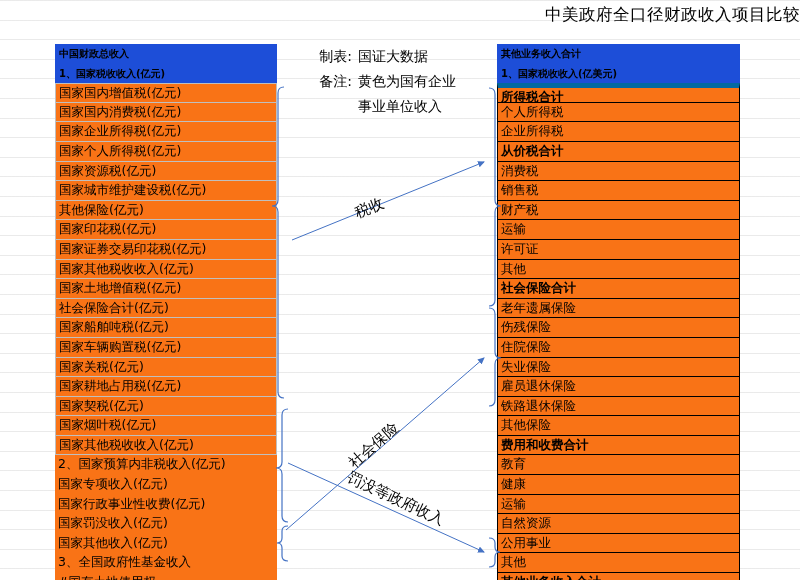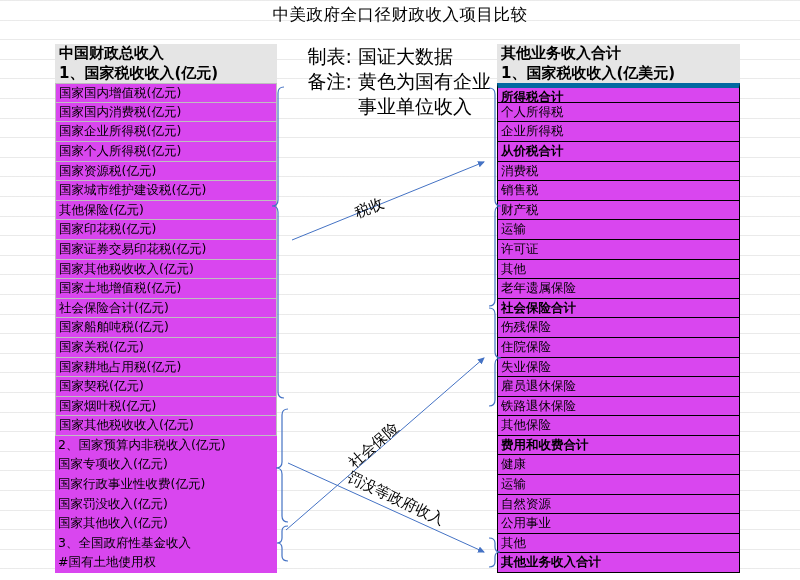--- a/index.html
+++ b/index.html
@@ -23,21 +23,21 @@
     background-image:
       repeating-linear-gradient(to bottom, #d9d9d9 0px, #d9d9d9 1px, transparent 1px, transparent 19.6px);
     opacity: .55;
     z-index: 0;
   }
 
   #title {
     position: absolute;
     left: 0; top: 4px;
     width: 800px;
-    text-align: center;
+    text-align: right;
     font-size: 16.5px;
     color: #000;
     z-index: 5;
     letter-spacing: .5px;
   }
 
   
   .tbl {
     position: absolute;
     z-index: 4;
@@ -52,35 +52,35 @@
     height: 19.6px;
     line-height: 18px;
     font-size: 12.5px;
     color: #000;
     padding: 0 2px 0 3px;
     white-space: nowrap;
     overflow: hidden;
     border-left: 1px solid #000;
     border-right: 1px solid #000;
     border-bottom: 1px solid #000;
-    background: #d946ef;
+    background: #f97316;
   }
   .tbl .row.first { border-top: 5px solid #0369a1; }
 
   
   .tbl .hdr {
     box-sizing: border-box;
     height: 19.6px;
     line-height: 19px;
-    font-size: 15px;
+    font-size: 10px;
     font-weight: bold;
     color: #000;
     padding: 0 2px 0 4px;
     white-space: nowrap;
-    background: #e5e5e5;
+    background: #1d4ed8;
     border: none;
   }
 
   
   .f-white  { background: #f7f7f7; }
   .f-peach  { background: #FCE4D6; }
   .f-green  { background: #A9C47F; }
   .f-yellow { background: #FFFF00; }
 
   .b      { font-weight: bold; }
@@ -91,21 +91,21 @@
   #tbl-cn .row.first { border-top: 1px solid #bfbfbf; }
   #tbl-cn .row.f-peach, #tbl-cn .row.f-green, #tbl-cn .row.f-yellow {
     border-left: none; border-right: none; border-bottom: none; border-top: none;
   }
 
   
   #notes {
     position: absolute;
     left: 300px; top: 44px;
     z-index: 5;
-    font-size: 19px;
+    font-size: 14px;
     color: #000;
     line-height: 25px;
   }
   #notes .nrow { display: flex; }
   #notes .lbl { width: 52px; text-align: right; padding-right: 6px; }
   #notes .val { }
 
   
   #overlay {
     position: absolute;
@@ -142,20 +142,21 @@
       <div class="row f-white">国家个人所得税(亿元)</div>
       <div class="row f-white">国家资源税(亿元)</div>
       <div class="row f-white">国家城市维护建设税(亿元)</div>
       <div class="row f-white">其他保险(亿元)</div>
       <div class="row f-white">国家印花税(亿元)</div>
       <div class="row f-white">国家证券交易印花税(亿元)</div>
       <div class="row f-white">国家其他税收收入(亿元)</div>
       <div class="row f-white">国家土地增值税(亿元)</div>
       <div class="row f-white">社会保险合计(亿元)</div>
       <div class="row f-white">国家船舶吨税(亿元)</div>
+      <div class="row f-white">国家车辆购置税(亿元)</div>
       <div class="row f-white">国家关税(亿元)</div>
       <div class="row f-white">国家耕地占用税(亿元)</div>
       <div class="row f-white">国家契税(亿元)</div>
       <div class="row f-white">国家烟叶税(亿元)</div>
       <div class="row f-white">国家其他税收收入(亿元)</div>
       <div class="row f-peach">2、国家预算内非税收入(亿元)</div>
       <div class="row f-peach">国家专项收入(亿元)</div>
       <div class="row f-peach">国家行政事业性收费(亿元)</div>
       <div class="row f-peach">国家罚没收入(亿元)</div>
       <div class="row f-peach">国家其他收入(亿元)</div>
@@ -171,29 +172,30 @@
       <div class="row f-white first b">所得税合计</div>
       <div class="row f-white indent">个人所得税</div>
       <div class="row f-white indent">企业所得税</div>
       <div class="row f-white b">从价税合计</div>
       <div class="row f-white indent">消费税</div>
       <div class="row f-white indent">销售税</div>
       <div class="row f-white indent">财产税</div>
       <div class="row f-white indent">运输</div>
       <div class="row f-white indent">许可证</div>
       <div class="row f-white indent">其他</div>
+      <div class="row f-green b">社会保险合计</div>
       <div class="row f-green indent">老年遗属保险</div>
-      <div class="row f-green b">社会保险合计</div>
       <div class="row f-green indent">伤残保险</div>
       <div class="row f-green indent">住院保险</div>
       <div class="row f-green indent">失业保险</div>
       <div class="row f-green indent">雇员退休保险</div>
       <div class="row f-green indent">铁路退休保险</div>
       <div class="row f-green indent">其他保险</div>
       <div class="row f-yellow b">费用和收费合计</div>
+      <div class="row f-yellow indent">教育</div>
       <div class="row f-yellow indent">健康</div>
       <div class="row f-yellow indent">运输</div>
       <div class="row f-yellow indent">自然资源</div>
       <div class="row f-yellow indent">公用事业</div>
       <div class="row f-yellow indent">其他</div>
       <div class="row f-yellow b">其他业务收入合计</div>
     </div>
 </div>
 
 <div id="notes">

